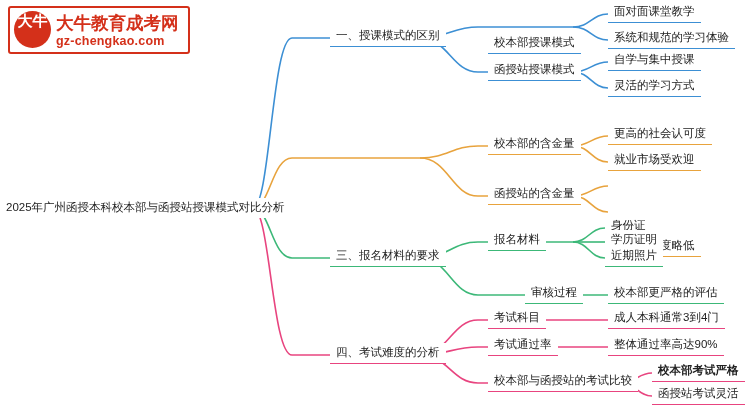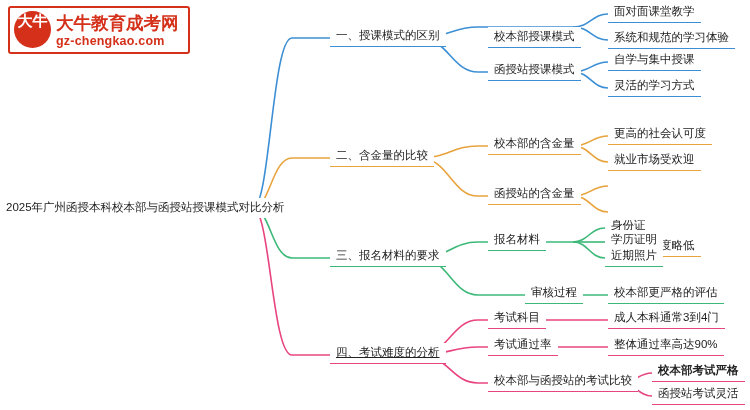--- a/index.html
+++ b/index.html
@@ -162,43 +162,42 @@
     <path d="M478,347 L573,347" stroke="#e8447f" stroke-width="1.6" fill="none"></path>
     <path d="M573,347 L608,347" stroke="#e8447f" stroke-width="1.6" fill="none"></path>
     <path d="M478,383 L620,383" stroke="#e8447f" stroke-width="1.6" fill="none"></path>
     <path d="M620,383 C636,383 638,373 652,373" stroke="#e8447f" stroke-width="1.6" fill="none"></path>
     <path d="M620,383 C636,383 638,396 652,396" stroke="#e8447f" stroke-width="1.6" fill="none"></path>
   </svg>
 
   <div class="root-node" style="left:4px; top:198px;">2025年广州函授本科校本部与函授站授课模式对比分析</div>
 
   <div class="node boxed" style="left:330px; top:26px; border-color:#3c8fd4;">一、授课模式的区别</div>
-  <div class="node boxed" style="left:488px; top:27px; border-color:#3c8fd4;text-align:center;">校本部授课模式</div>
+  <div class="node boxed" style="left:488px; top:33px; border-color:#3c8fd4;text-align:center;">校本部授课模式</div>
   <div class="node boxed" style="left:488px; top:60px; border-color:#3c8fd4;">函授站授课模式</div>
   <div class="node boxed" style="left:608px; top:2px; border-color:#3c8fd4;">面对面课堂教学</div>
   <div class="node boxed" style="left:608px; top:28px; border-color:#3c8fd4;">系统和规范的学习体验</div>
   <div class="node boxed" style="left:608px; top:76px; border-color:#3c8fd4;">灵活的学习方式</div>
   <div class="node boxed" style="left:608px; top:50px; border-color:#3c8fd4;">自学与集中授课</div>
 
-  <div class="node boxed" style="left:330px; top:146px; border-color:#e8a33d;">二、含金量的比较</div>
   <div class="node boxed" style="left:488px; top:134px; border-color:#e8a33d;">校本部的含金量</div>
   <div class="node boxed" style="left:488px; top:184px; border-color:#e8a33d;">函授站的含金量</div>
   <div class="node boxed" style="left:608px; top:124px; border-color:#e8a33d;">更高的社会认可度</div>
   <div class="node boxed" style="left:608px; top:150px; border-color:#e8a33d;">就业市场受欢迎</div>
   <div class="node boxed" style="left:608px; top:200px; border-color:#e8a33d;margin-top:36px;">社会认可度略低</div>
 
   <div class="node boxed" style="left:330px; top:246px; border-color:#3cb878;">三、报名材料的要求</div>
   <div class="node boxed" style="left:488px; top:230px; border-color:#3cb878;">报名材料</div>
   <div class="node boxed" style="left:488px; top:283px; border-color:#3cb878;margin-left:37px;">审核过程</div>
   <div class="node boxed" style="left:605px; top:216px; border-color:#3cb878;">身份证</div>
   <div class="node boxed" style="left:605px; top:230px; border-color:#3cb878;">学历证明</div>
   <div class="node boxed" style="left:605px; top:246px; border-color:#3cb878;">近期照片</div>
   <div class="node boxed" style="left:608px; top:283px; border-color:#3cb878;">校本部更严格的评估</div>
 
-  <div class="node boxed" style="left:330px; top:343px; border-color:#e8447f;text-decoration:underline;">四、考试难度的分析</div>
+  <div class="node boxed" style="left:330px; top:343px; border-color:#e8447f;">四、考试难度的分析</div>
   <div class="node boxed" style="left:488px; top:308px; border-color:#e8447f;">考试科目</div>
   <div class="node boxed" style="left:488px; top:335px; border-color:#e8447f;">考试通过率</div>
   <div class="node boxed" style="left:488px; top:371px; border-color:#e8447f;">校本部与函授站的考试比较</div>
   <div class="node boxed" style="left:608px; top:308px; border-color:#e8447f;">成人本科通常3到4门</div>
   <div class="node boxed" style="left:608px; top:335px; border-color:#e8447f;">整体通过率高达90%</div>
   <div class="node boxed" style="left:652px; top:361px; border-color:#e8447f;font-weight:bold;">校本部考试严格</div>
   <div class="node boxed" style="left:652px; top:384px; border-color:#e8447f;">函授站考试灵活</div>
 
 </div>
 

